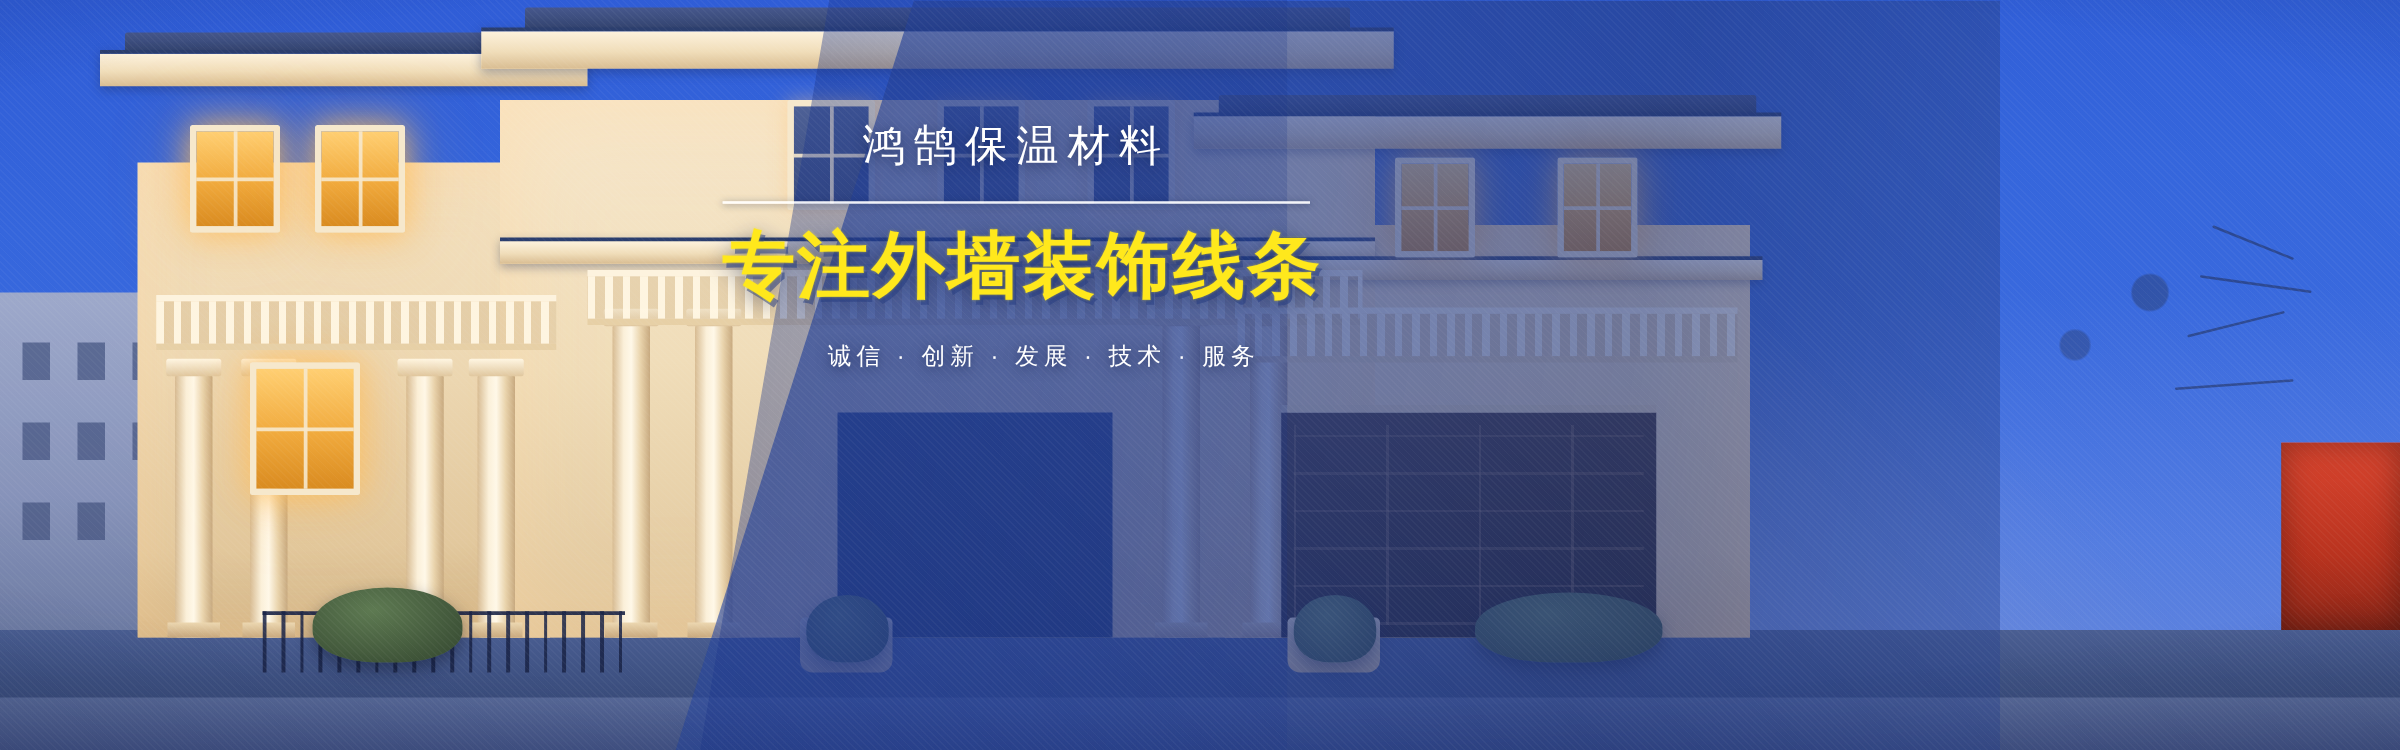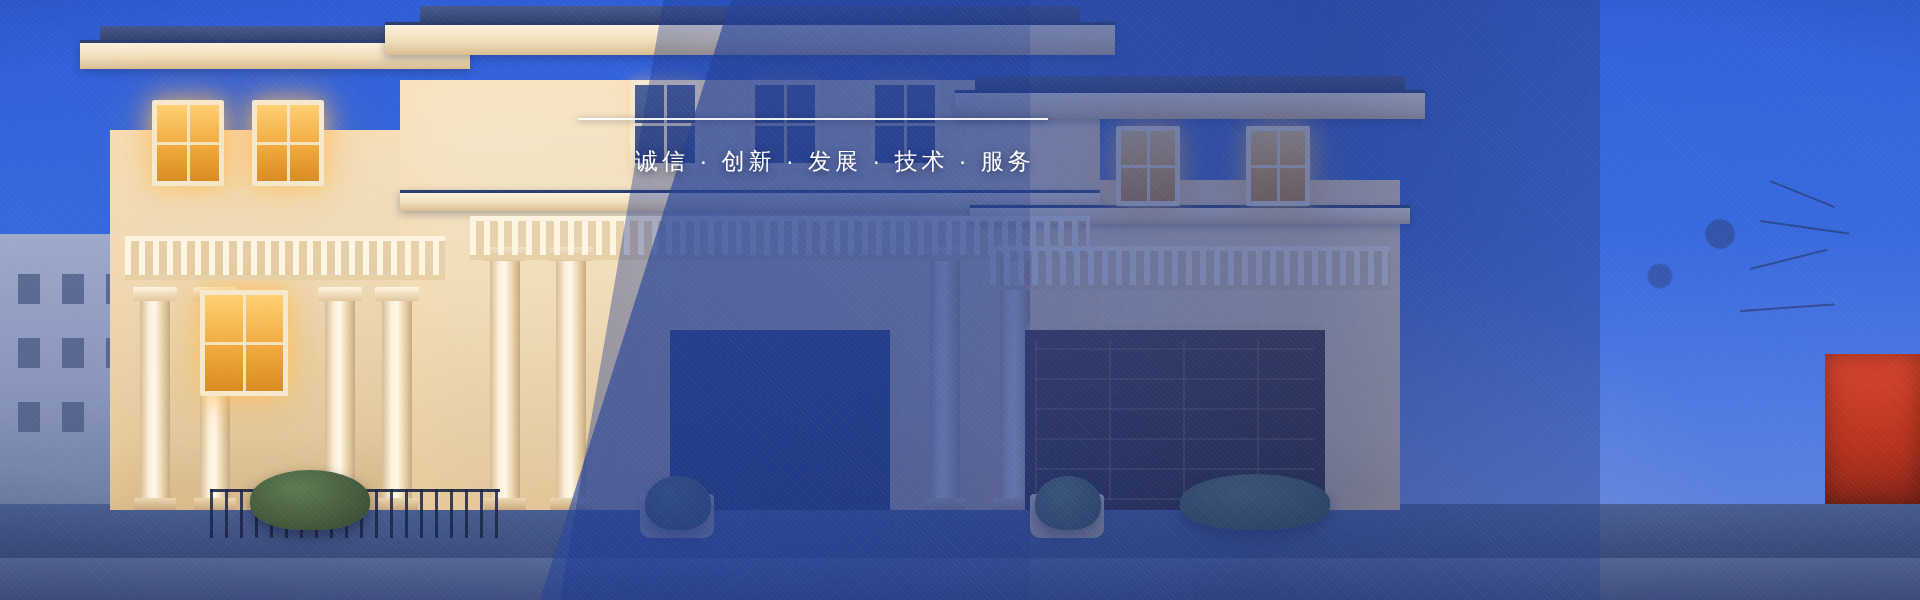--- a/index.html
+++ b/index.html
@@ -222,21 +222,21 @@
     line-height:1.16;
     margin:0;
     white-space:nowrap;
     text-shadow:
       0 0 2px rgba(255,232,28,.6),
       3px 4px 0 rgba(40,62,130,.55),
       0 4px 18px rgba(12,24,66,.55);
   }
   .tagline{
     color:#ffffff;
-    font-size:23px;
+    font-size:19px;
     letter-spacing:4px;
     margin:26px 0 0 0;
     white-space:nowrap;
     text-shadow:0 2px 10px rgba(8,20,60,.7);
     padding-left:44px;
   }
 </style>
 </head>
 <body>
 
@@ -352,21 +352,23 @@
   <div class="shrub" style="left:1180px;width:150px;height:56px;"></div>
 
   <div class="ground-front"></div>
 
   <div class="veil"></div>
   <div class="veil2"></div>
   <div class="scanlines"></div>
   <div class="vignette"></div>
 
   <div class="copy">
+    <p class="brand">鸿鹄保温材料</p>
 
     <div class="rule"></div>
 
 
+    <p class="headline">专注外墙装饰线条</p>
 
     <p class="tagline">诚信 · 创新 · 发展 · 技术 · 服务</p>
   </div>
 
 </div>
 
 </body></html>

